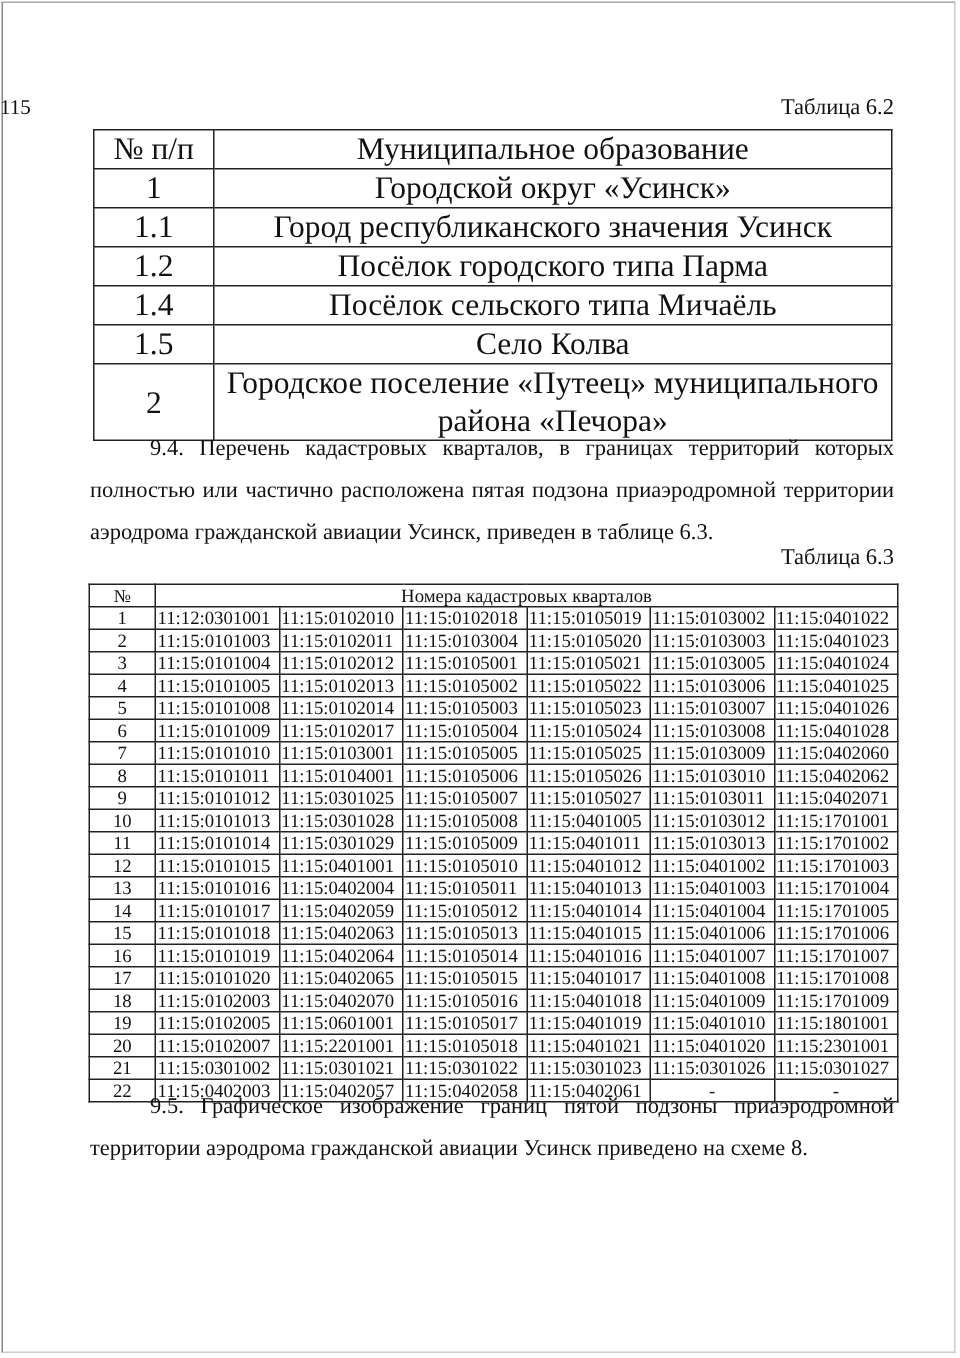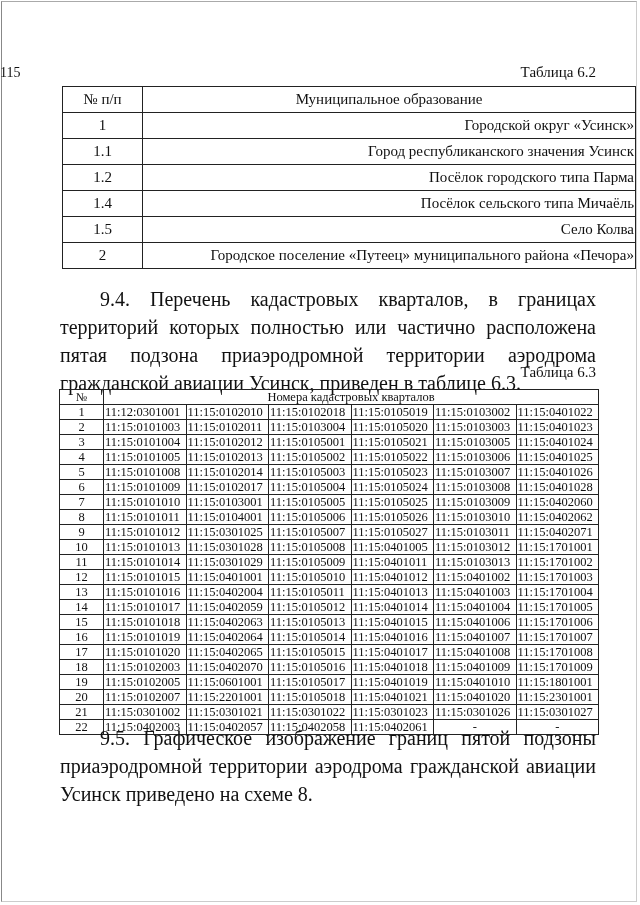--- a/index.html
+++ b/index.html
@@ -15,27 +15,27 @@
   .page-number {
     position: absolute; left: 0; width: 640px; top: 33px; text-align: left; font-size: 14px; margin-top: 32px;
   }
   .table-caption {
     position: absolute; right: 44px; font-size: 15px;
   }
   .cap62 { top: 64px; }
   .cap63 { top: 364px; text-align: center; }
 
   table { border-collapse: collapse; position: absolute; }
-  .t62 { left: 62px; top: 86px; width: 574px; font-size: 15px; }
+  .t62 { left: 62px; top: 86px; width: 533px; font-size: 21px; }
   .t62 td, .t62 th { border: 1px solid #222; height: 25px; padding: 0 1px; font-weight: normal; }
   .t62 .c-num { width: 77px; text-align: center; }
-  .t62 .c-name { text-align: right; }
+  .t62 .c-name { text-align: center; }
 
   .para {
-    position: absolute; left: 60px; width: 536px; font-size: 20px; line-height: 28px; text-align: justify;
+    position: absolute; left: 60px; width: 536px; font-size: 15px; line-height: 28px; text-align: justify;
   }
   .para .indent { display: inline-block; width: 40px; }
   .p94 { top: 285px; }
   .p95 { top: 724px; }
 
   .t63 { left: 59px; top: 389px; width: 540px; font-size: 12.5px; table-layout: fixed; }
   .t63 td, .t63 th { border: 1px solid #222; height: 14px; padding: 0; font-weight: normal; text-align: center; white-space: nowrap; overflow: hidden; line-height: 14px; }
   .t63 .col-row { width: 43px; }
   .t63 .hdr-small { font-size: 12px; }
   .t63 td.code { text-align: left; padding-left: 1px; }

